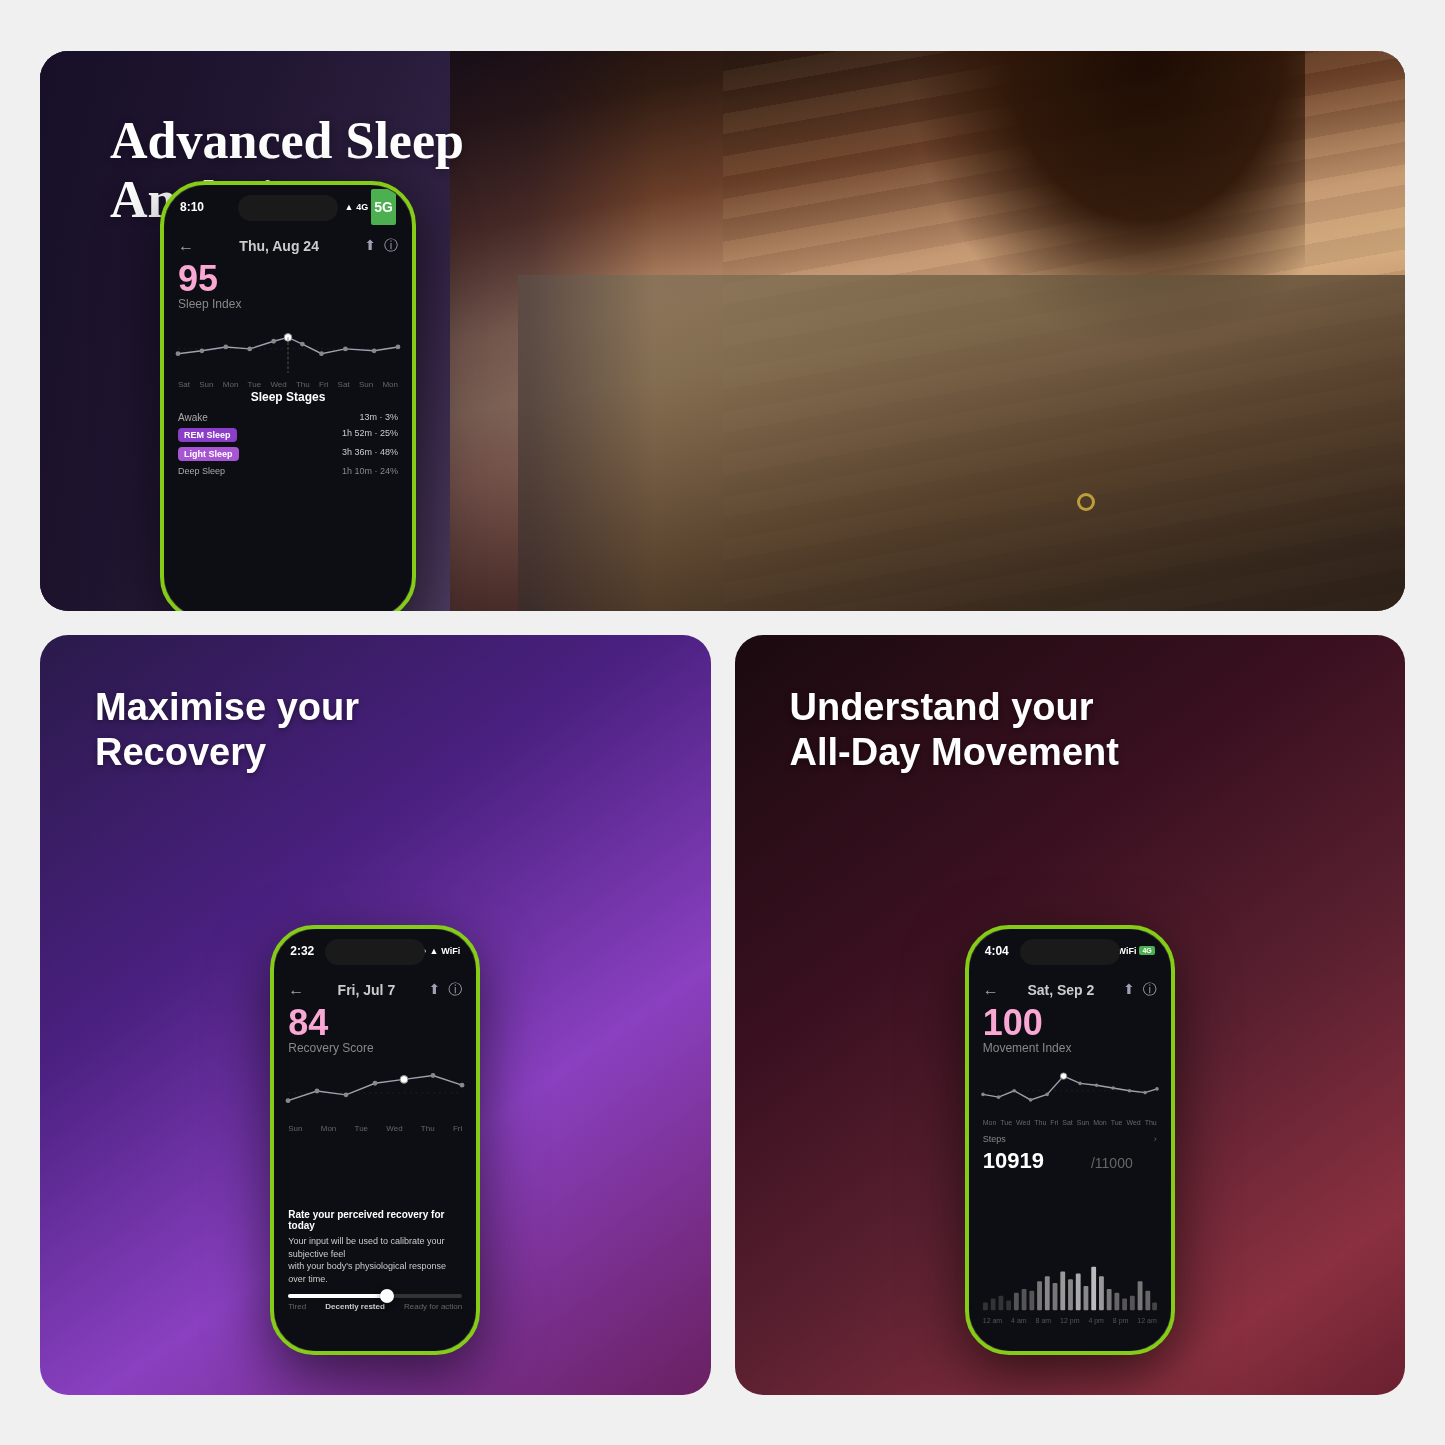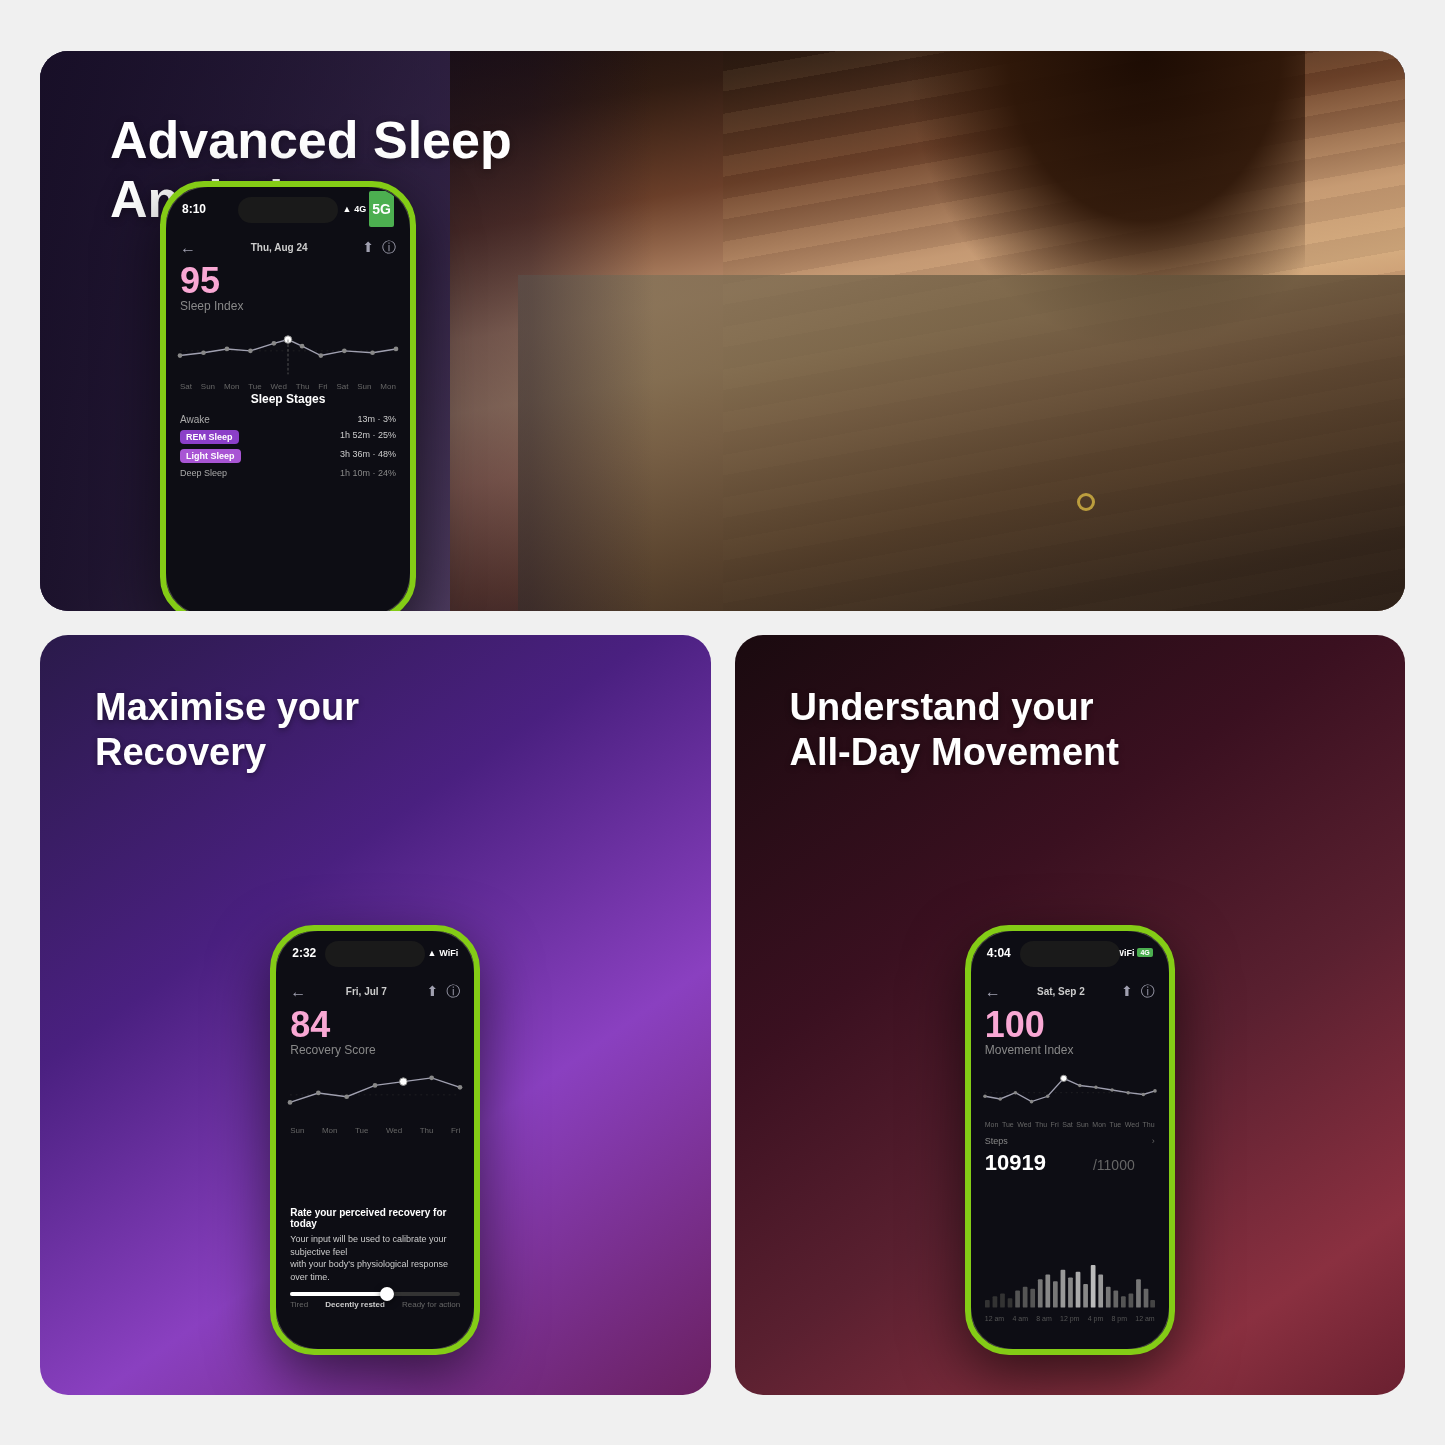--- a/index.html
+++ b/index.html
@@ -59,21 +59,21 @@
       color: #ffffff;
       line-height: 1.15;
       text-shadow: 0 2px 8px rgba(0,0,0,0.3);
     }
 
     
     .phone {
       position: absolute;
       background: #1a1a1a;
       border-radius: 44px;
-      border: 6px solid #84cc16;
+      border: 4px solid #84cc16;
       overflow: hidden;
       box-shadow: 0 20px 60px rgba(0,0,0,0.6), inset 0 0 0 1px #4a4a4a;
     }
     .phone-screen {
       width: 100%;
       height: 100%;
       background: #0d0d14;
       border-radius: 42px;
       overflow: hidden;
       position: relative;
@@ -122,21 +122,21 @@
       color: white;
     }
 
     .nav-bar {
       display: flex;
       align-items: center;
       justify-content: space-between;
       margin-bottom: 6px;
     }
     .nav-back { font-size: 16px; color: #a0a0b0; }
-    .nav-title { font-size: 10px; font-weight: 600; color: #ccc; }
+    .nav-title { font-size: 14px; font-weight: 600; color: #ccc; }
     .nav-icons { display: flex; gap: 8px; font-size: 14px; color: #a0a0b0; }
 
     .score-big { font-size: 36px; font-weight: 700; color: #f9a8d4; line-height: 1; }
     .score-label { font-size: 12px; color: #888; margin-bottom: 8px; }
 
     
     .chart-area {
       width: 100%;
       height: 65px;
       position: relative;
@@ -301,21 +301,21 @@
 
     <div style="position:absolute;right:100px;top:0;width:400px;height:300px;background:radial-gradient(ellipse at 60% 0%, #1a0a02 0%, #2d1608 40%, transparent 70%);opacity:0.95;"></div>
 
     <div style="position:absolute;right:0;bottom:0;width:65%;height:60%;background:linear-gradient(160deg, #8b7a60 0%, #6b5a40 30%, #4a3a28 60%, #2a2018 100%);opacity:0.8;"></div>
 
     <div style="position:absolute;right:310px;bottom:100px;width:18px;height:18px;border:3px solid #c8a840;border-radius:50%;opacity:0.9;"></div>
 
     <div style="position:absolute;left:0;top:0;width:45%;height:100%;background:linear-gradient(to right, rgba(20,12,35,0.85) 0%, rgba(20,12,35,0.4) 80%, transparent 100%);"></div>
   </div>
 
-  <div class="top-panel-text" style="z-index:5;">
+  <div class="top-panel-text" style="z-index:5;font-family:Liberation Serif, serif;">
     <div class="top-panel-title">
       <span>Advanced Sleep</span><br>
       <span>Analytics</span>
     </div>
   </div>
 
   <div class="phone phone-top" style="z-index:5;">
     <div class="phone-screen">
       <div class="phone-notch"></div>
 

